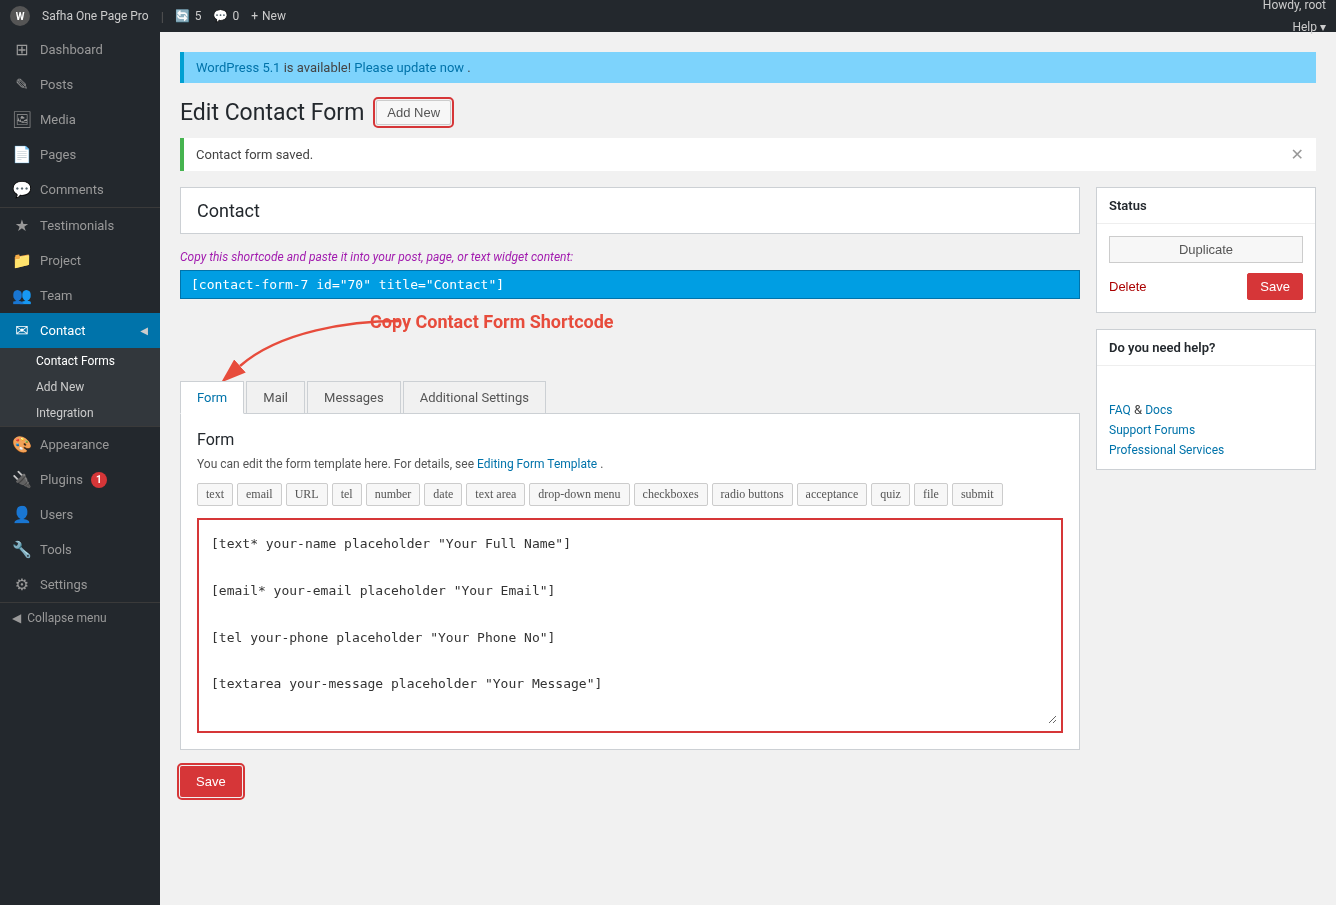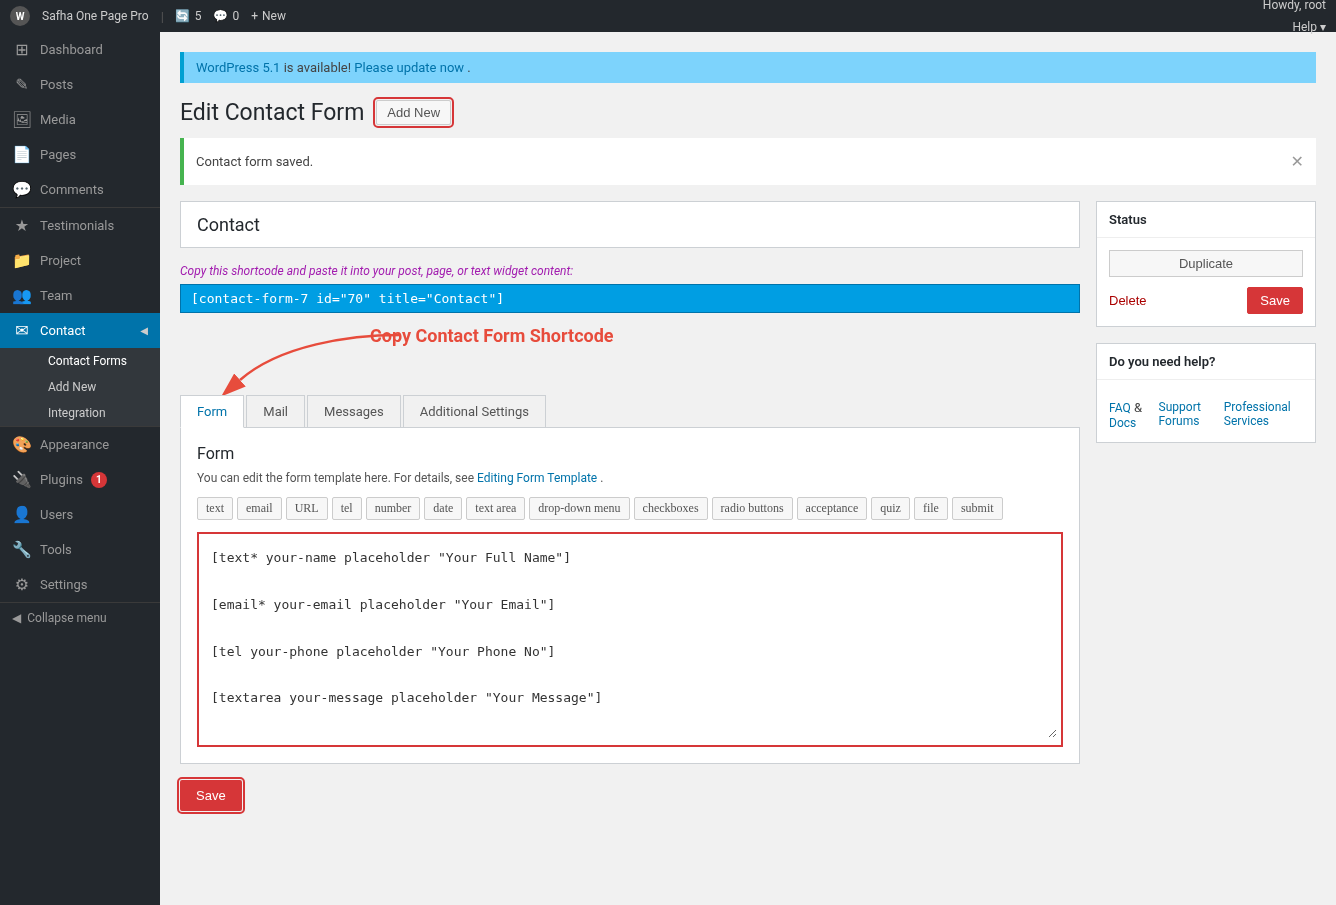--- a/index.html
+++ b/index.html
@@ -39,21 +39,21 @@
       display: flex;
       align-items: center;
       padding: 8px 12px;
       color: #999;
       cursor: pointer;
       font-size: 13px;
       gap: 8px;
     }
     .sidebar-item.active { background: #0073aa; color: #fff; }
     .sidebar-item .icon { font-size: 16px; width: 20px; text-align: center; }
-    .sidebar-submenu { background: #32373c; padding-left: 12px; }
+    .sidebar-submenu { background: #32373c; }
     .sidebar-submenu .sidebar-item { padding: 6px 12px 6px 36px; font-size: 12px; color: #ccc; }
     .sidebar-submenu .sidebar-item.active-sub { color: #fff; }
     .sidebar-section { border-top: 1px solid #3a3a3a; }
 
     
     #main {
       margin-left: 160px;
       margin-top: 32px;
       padding: 20px;
       min-height: calc(100vh - 32px);
@@ -86,21 +86,21 @@
       cursor: pointer;
       border-radius: 2px;
       outline: 2px solid #d63638;
       outline-offset: 1px;
     }
 
     
     .notice-success {
       background: #fff;
       border-left: 4px solid #46b450;
-      padding: 14px 12px;
+      padding: 7px 12px;
       margin-bottom: 16px;
       display: flex;
       align-items: center;
       justify-content: space-between;
     }
     .notice-dismiss { background: none; border: none; color: #999; cursor: pointer; font-size: 16px; }
 
     
     .content-area {
       display: flex;
@@ -237,21 +237,21 @@
       border: 1px solid #d63638;
       color: #fff;
       padding: 5px 12px;
       font-size: 13px;
       cursor: pointer;
       border-radius: 2px;
     }
 
     .help-text { font-size: 12px; color: #555; margin-bottom: 10px; }
     .help-link { color: #0073aa; text-decoration: none; font-size: 12px; }
-    .help-links { display: flex; gap: 6px; margin-top: 8px; }
+    .help-links { display: flex; flex-direction: column; gap: 6px; margin-top: 24px; }
 
     
     .bottom-save-row { margin-top: 16px; }
     .btn-save-bottom {
       background: #d63638;
       border: 2px solid #d63638;
       color: #fff;
       padding: 6px 14px;
       font-size: 13px;
       cursor: pointer;

